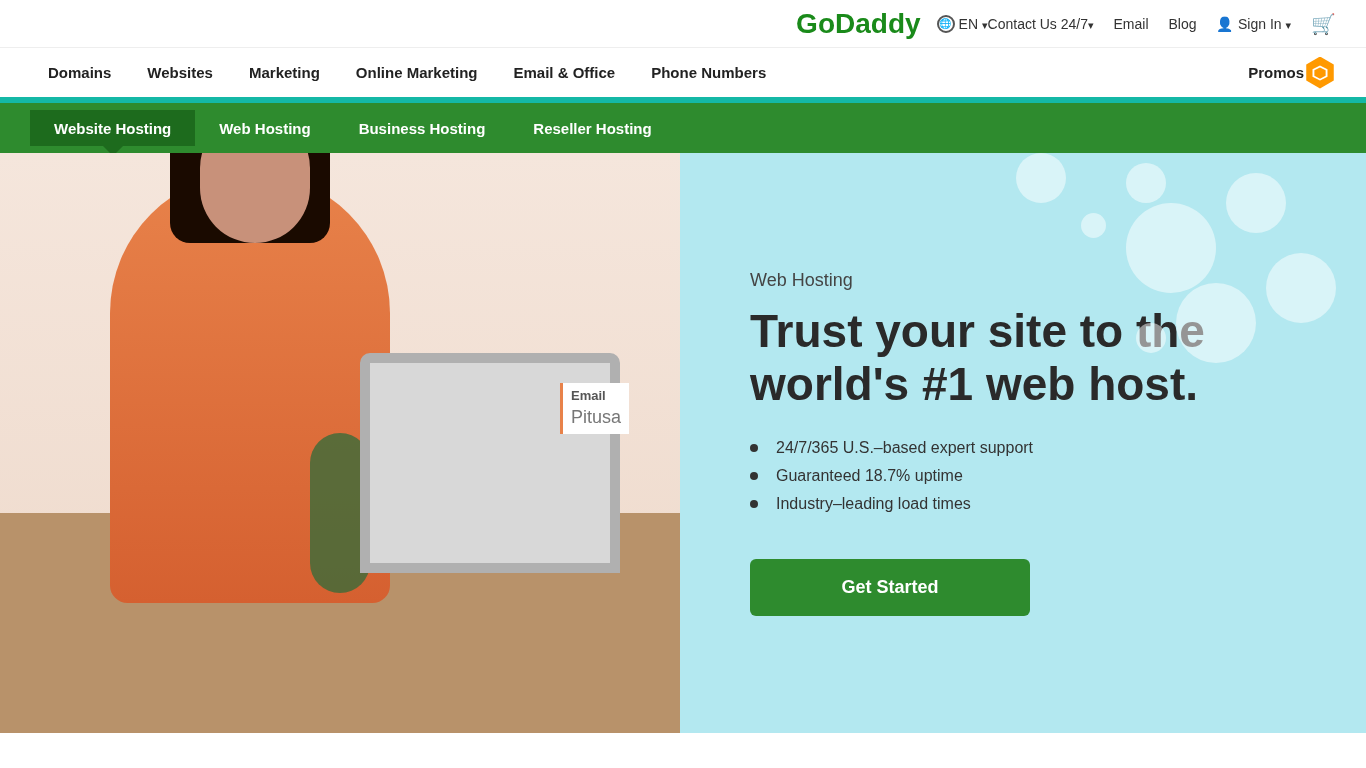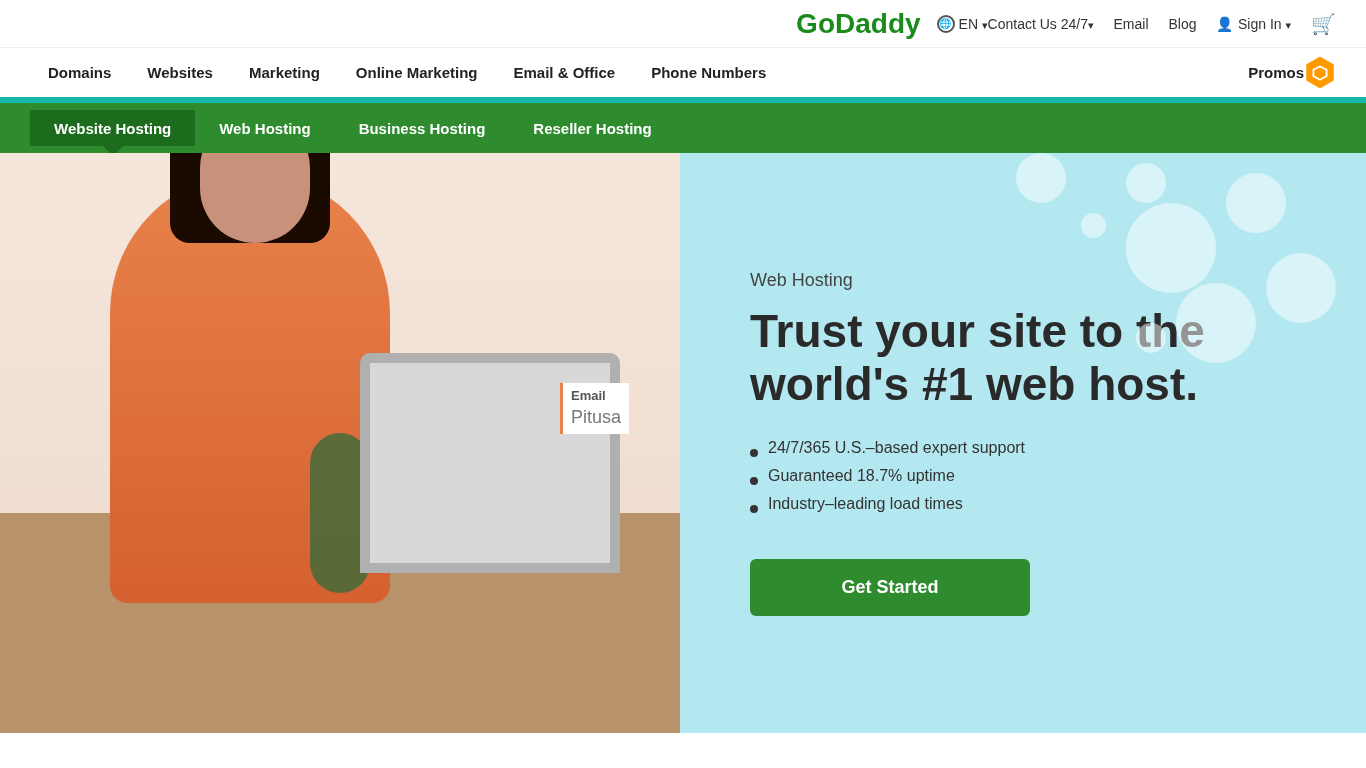--- a/index.html
+++ b/index.html
@@ -215,22 +215,22 @@
     }
     .hero-bullets {
       list-style: none;
       margin-bottom: 36px;
     }
     .hero-bullets li {
       font-size: 16px;
       color: #333;
       margin-bottom: 10px;
       display: flex;
-      align-items: flex-end;
-      gap: 10px;
+      align-items: center;
+      gap: 18px;
     }
     .bullet-dot {
       width: 8px; height: 8px;
       background: #333;
       border-radius: 50%;
       flex-shrink: 0;
     }
     .get-started-btn {
       display: inline-block;
       background: #2e8b2e;

